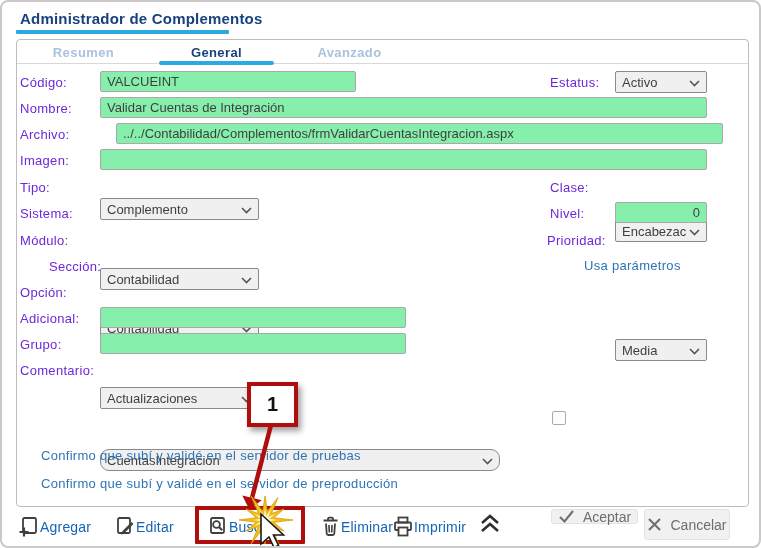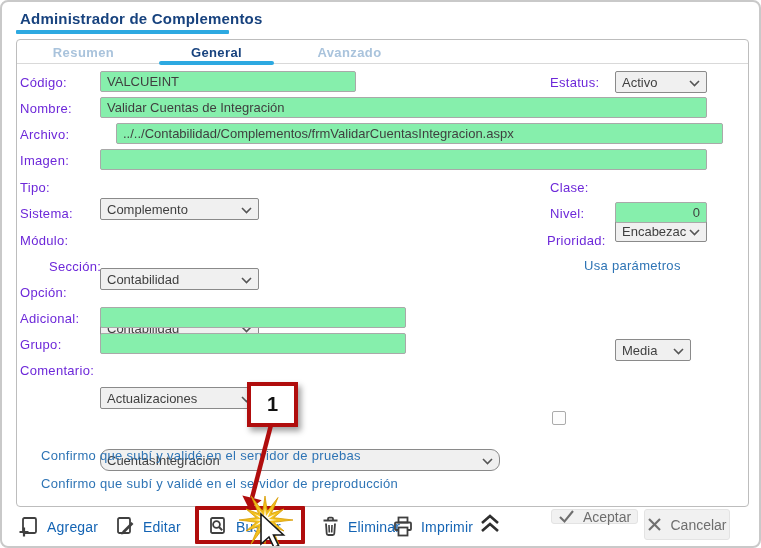--- a/index.html
+++ b/index.html
@@ -29,21 +29,21 @@
   .sel{
     background:#F0F0F0;border:1px solid #8A8A8A;border-radius:2px;height:22px;
     font-size:13px;color:#3F3F3F;padding:3px 22px 0 6px;overflow:hidden;white-space:nowrap;position:relative;
   }
   .sel .chev{position:absolute;right:6px;top:8px;}
   .right{text-align:right;}
   
   .cb{width:14px;height:14px;border:1px solid #ABABAB;border-radius:2px;background:#FDFDFD;position:relative;}
   .cb-label{color:#2E74B5;font-size:13px;letter-spacing:.3px;white-space:nowrap;}
   
-  .tool{display:flex;align-items:center;gap:7px;color:#1464B4;font-size:14px;letter-spacing:.2px;cursor:pointer;white-space:nowrap;}
+  .tool{display:flex;align-items:center;color:#1464B4;font-size:14px;letter-spacing:.2px;cursor:pointer;white-space:nowrap;}
   .gbtn{
     background:#F1F1F1;border:1px solid #E3E3E3;border-radius:3px;color:#6E6E6E;font-size:14px;
     display:flex;align-items:center;justify-content:center;gap:8px;cursor:pointer;
   }
   
   .red-rect{border:4px solid #B00D0D;background:transparent;border-radius:1px;}
   .callout{
     background:#fff;border:4px solid #B00D0D;box-shadow:3px 4px 6px rgba(0,0,0,.38);
     display:flex;align-items:center;justify-content:center;
     font-size:20px;font-weight:bold;color:#111;
@@ -119,21 +119,21 @@
   <div class="abs input right" style="left:613px;top:200px;width:92px;">0</div>
 
   <div class="abs flabel" style="left:18px;top:231px;">Módulo:</div>
   <div class="abs sel" style="left:98px;top:227px;width:159px;">
     <span>Contabilidad</span>
     <svg class="chev" width="11" height="7" viewBox="0 0 11 7">
         <polyline points="1,1 5.5,5.5 10,1" fill="none" stroke="#555" stroke-width="1.6"></polyline>
       </svg>
   </div>
   <div class="abs flabel" style="left:545px;top:231px;">Prioridad:</div>
-  <div class="abs sel" style="left:613px;top:227px;width:76px;">
+  <div class="abs sel" style="left:613px;top:227px;width:92px;">
     <span>Media</span>
     <svg class="chev" width="11" height="7" viewBox="0 0 11 7">
         <polyline points="1,1 5.5,5.5 10,1" fill="none" stroke="#555" stroke-width="1.6"></polyline>
       </svg>
   </div>
 
   <div class="abs flabel" style="left:18px;top:257px;margin-left:29px;">Sección:</div>
   <div class="abs sel" style="left:98px;top:253px;width:159px;">
     <span>Actualizaciones</span>
     <svg class="chev" width="11" height="7" viewBox="0 0 11 7">

